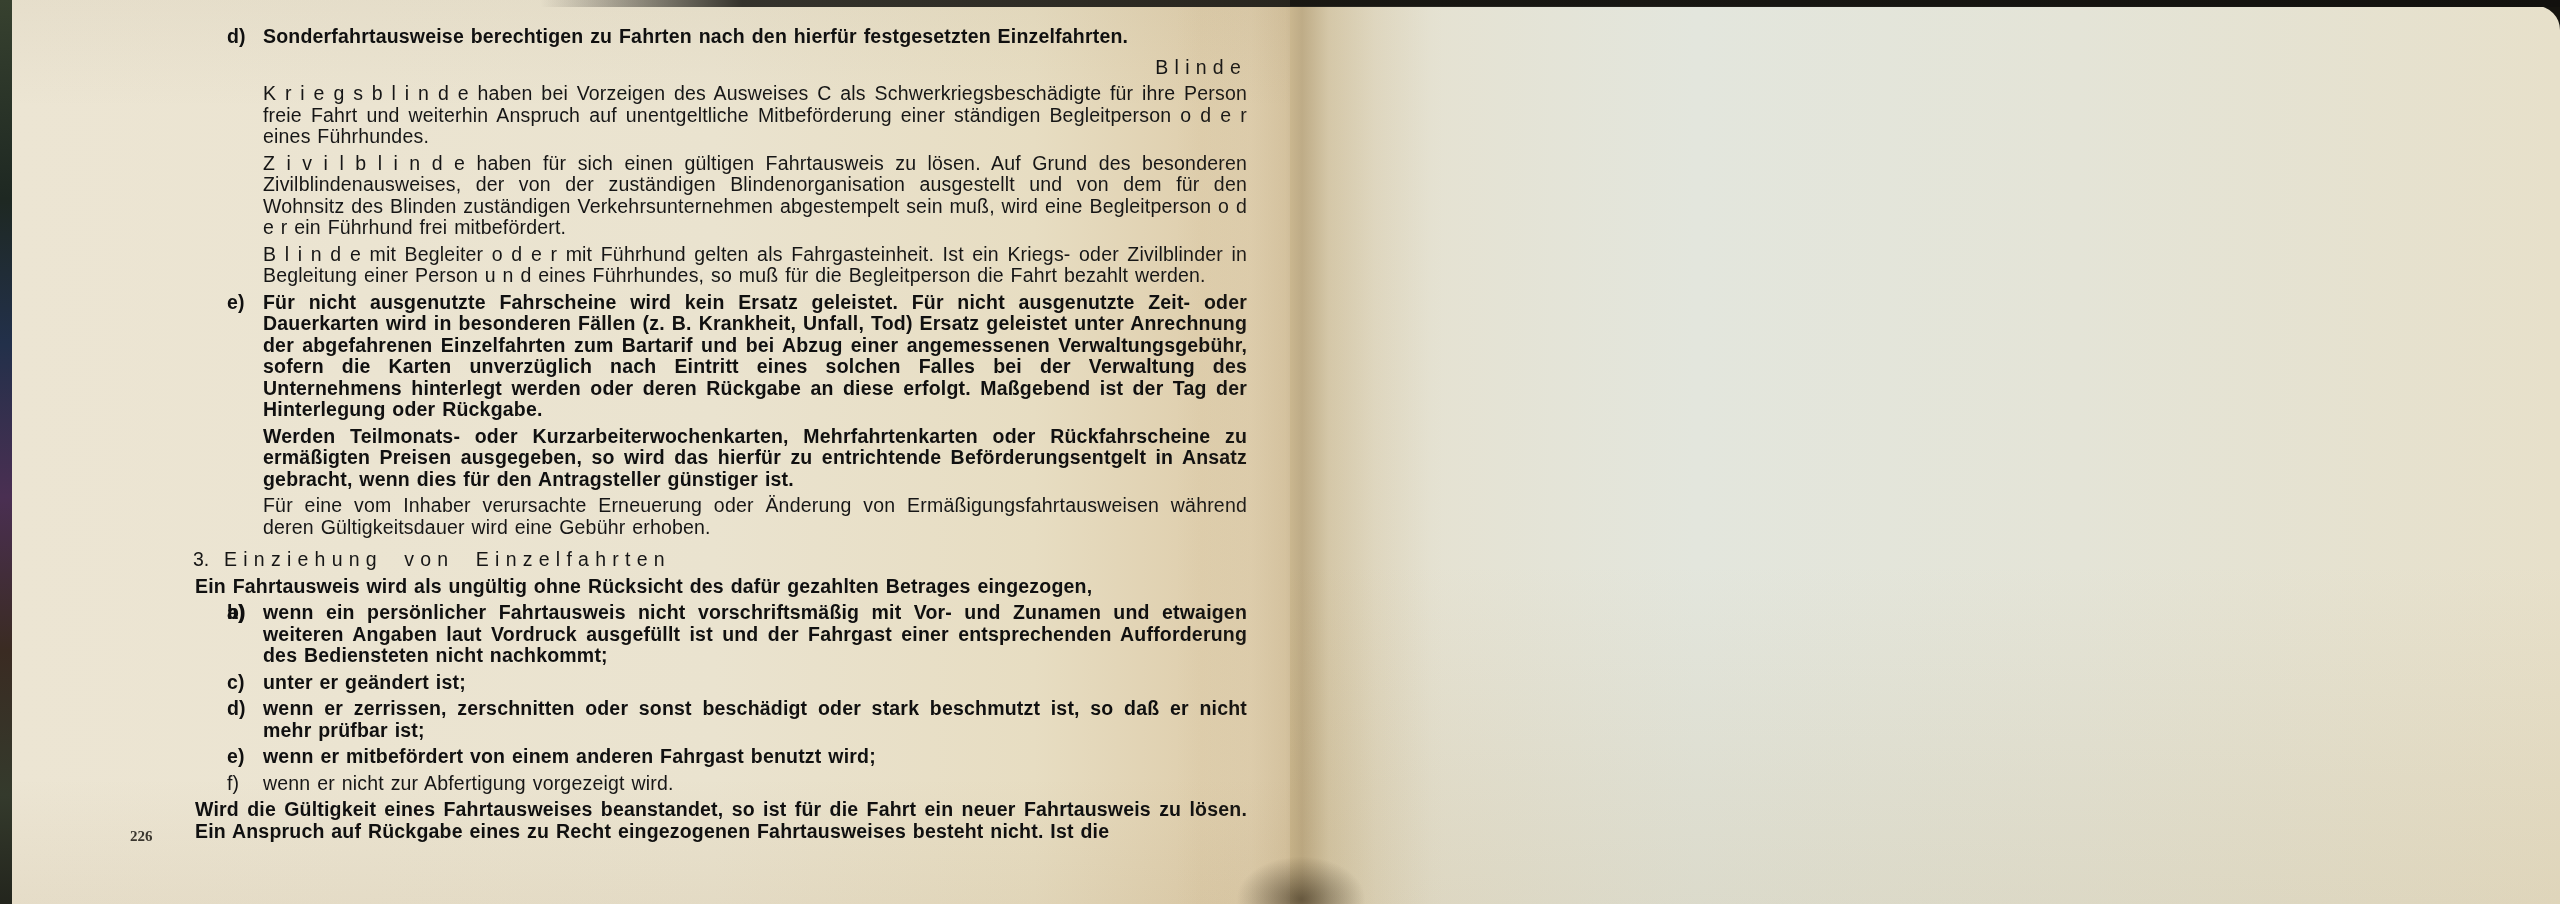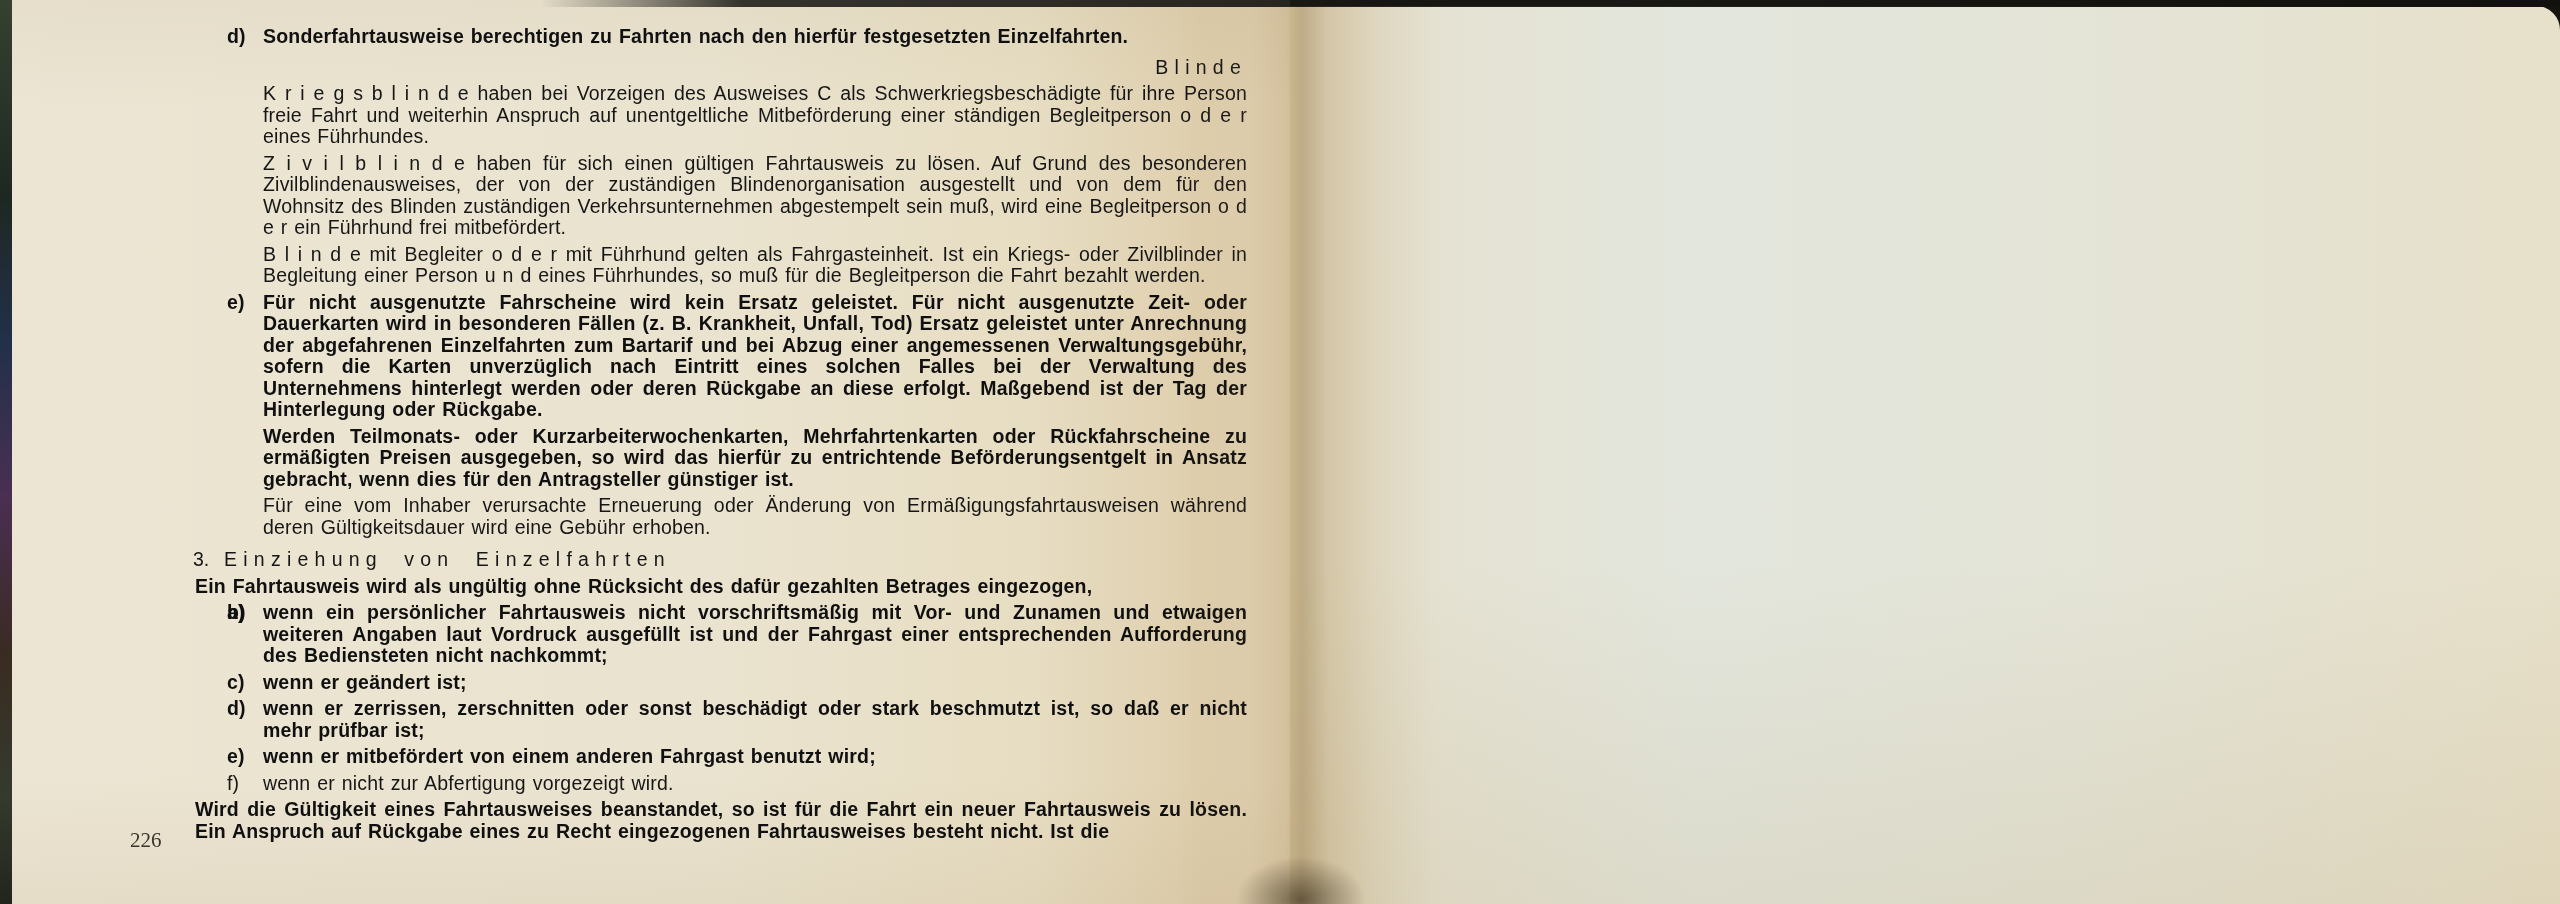--- a/index.html
+++ b/index.html
@@ -33,42 +33,42 @@
   
   .para1{}
   .para2{margin-left:68px;}
   .item{position:relative;margin-left:68px;}
   .item>.lbl{position:absolute;left:-36px;top:0;}
   .h-center{margin-left:68px;text-align:right;margin-top:9px;margin-bottom:4px;}
   .h-num{position:relative;margin-left:29px;margin-top:11px;margin-bottom:4px;}
   .h-num>.lbl{position:absolute;left:-31px;top:0;letter-spacing:0;}
   .spaced{letter-spacing:.32em;word-spacing:.5em;}
   
-  .pagenum{position:absolute;font-family:"Liberation Serif",serif;font-size:21px;color:#3a362e;}
+  .pagenum{position:absolute;font-family:"Liberation Serif",serif;font-size:15px;color:#3a362e;font-weight:bold;}
   .pagenum-l{left:120px;top:828px;}
 </style>
 </head>
 <body>
 
 <div class="canvas">
   <div class="page page-l">
     <div class="content content-l" id="col-left">
         <div class="blk item bold"><span class="lbl">d)</span><span>Sonderfahrtausweise berechtigen zu Fahrten nach den hierfür festgesetzten Einzelfahrten.</span></div>
         <div class="blk h-center"><span class="spaced">Blinde</span></div>
         <div class="blk para2"><span>K r i e g s b l i n d e  haben bei Vorzeigen des Ausweises C als Schwerkriegsbeschädigte für ihre Person freie Fahrt und weiterhin Anspruch auf unentgeltliche Mitbeförderung einer ständigen Begleitperson o d e r eines Führhundes.</span></div>
         <div class="blk para2"><span>Z i v i l b l i n d e  haben für sich einen gültigen Fahrtausweis zu lösen. Auf Grund des besonderen Zivilblindenausweises, der von der zuständigen Blindenorganisation ausgestellt und von dem für den Wohnsitz des Blinden zuständigen Verkehrsunternehmen abgestempelt sein muß, wird eine Begleitperson o d e r ein Führhund frei mitbefördert.</span></div>
         <div class="blk para2"><span>B l i n d e  mit Begleiter o d e r mit Führhund gelten als Fahrgasteinheit. Ist ein Kriegs- oder Zivilblinder in Begleitung einer Person u n d eines Führhundes, so muß für die Begleitperson die Fahrt bezahlt werden.</span></div>
         <div class="blk item bold"><span class="lbl">e)</span><span>Für nicht ausgenutzte Fahrscheine wird kein Ersatz geleistet. Für nicht ausgenutzte Zeit- oder Dauerkarten wird in besonderen Fällen (z. B. Krankheit, Unfall, Tod) Ersatz geleistet unter Anrechnung der abgefahrenen Einzelfahrten zum Bartarif und bei Abzug einer angemessenen Verwaltungsgebühr, sofern die Karten unverzüglich nach Eintritt eines solchen Falles bei der Verwaltung des Unternehmens hinterlegt werden oder deren Rückgabe an diese erfolgt. Maßgebend ist der Tag der Hinterlegung oder Rückgabe.</span></div>
         <div class="blk para2 bold"><span>Werden Teilmonats- oder Kurzarbeiterwochenkarten, Mehrfahrtenkarten oder Rückfahrscheine zu ermäßigten Preisen ausgegeben, so wird das hierfür zu entrichtende Beförderungsentgelt in Ansatz gebracht, wenn dies für den Antragsteller günstiger ist.</span></div>
         <div class="blk para2"><span>Für eine vom Inhaber verursachte Erneuerung oder Änderung von Ermäßigungsfahrtausweisen während deren Gültigkeitsdauer wird eine Gebühr erhoben.</span></div>
         <div class="blk h-num"><span class="lbl">3.</span><span class="spaced">Einziehung von Einzelfahrten</span></div>
         <div class="blk para1 bold"><span>Ein Fahrtausweis wird als ungültig ohne Rücksicht des dafür gezahlten Betrages eingezogen,</span></div>
         <div class="blk item bold"><span class="lbl">a)</span></div>
         <div class="blk item bold"><span class="lbl">b)</span><span>wenn ein persönlicher Fahrtausweis nicht vorschriftsmäßig mit Vor- und Zunamen und etwaigen weiteren Angaben laut Vordruck ausgefüllt ist und der Fahrgast einer entsprechenden Aufforderung des Bediensteten nicht nachkommt;</span></div>
-        <div class="blk item bold"><span class="lbl">c)</span><span>wenn er geändert ist;</span></div>
+        <div class="blk item bold"><span class="lbl">c)</span><span>unter er geändert ist;</span></div>
         <div class="blk item bold"><span class="lbl">d)</span><span>wenn er zerrissen, zerschnitten oder sonst beschädigt oder stark beschmutzt ist, so daß er nicht mehr prüfbar ist;</span></div>
         <div class="blk item bold"><span class="lbl">e)</span><span>wenn er mitbefördert von einem anderen Fahrgast benutzt wird;</span></div>
         <div class="blk item"><span class="lbl">f)</span><span>wenn er nicht zur Abfertigung vorgezeigt wird.</span></div>
         <div class="blk para1 bold"><span>Wird die Gültigkeit eines Fahrtausweises beanstandet, so ist für die Fahrt ein neuer Fahrtausweis zu lösen. Ein Anspruch auf Rückgabe eines zu Recht eingezogenen Fahrtausweises besteht nicht. Ist die</span></div>
       </div>
     <div class="pagenum pagenum-l">226</div>
   </div>
   <div class="page page-r">
     
     

